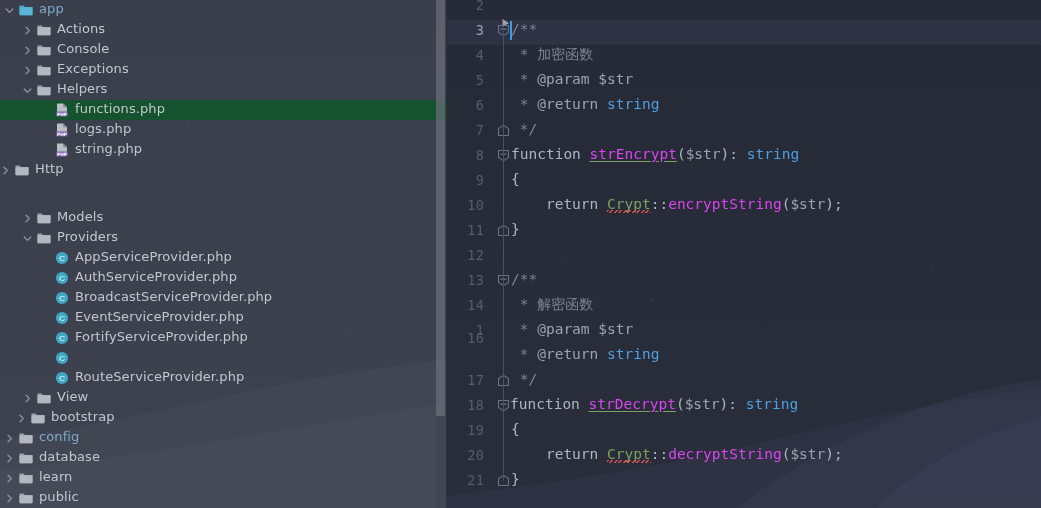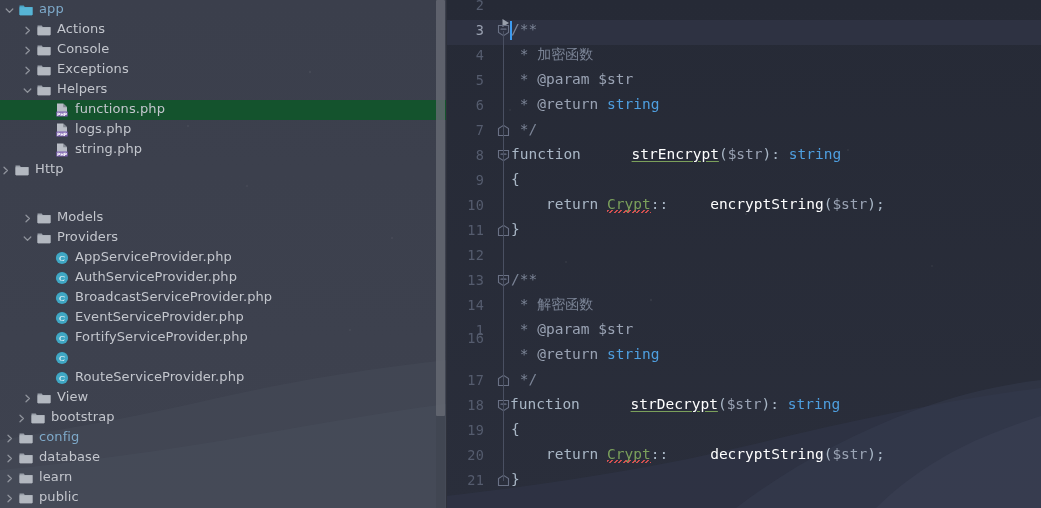--- a/index.html
+++ b/index.html
@@ -31,21 +31,21 @@
   #edbg{position:absolute;inset:0;pointer-events:none;}
   #caretline{position:absolute;left:0;right:0;height:25px;background:#2e3242;}
   #gutter{position:absolute;left:0;top:0;width:64px;height:100%;z-index:3;}
   .lnum{position:absolute;right:26px;font-family:"DejaVu Sans Mono","Liberation Mono",monospace;
         font-size:13.5px;color:#555c6e;letter-spacing:.2px;text-align:right;}
   .lnum.cur{color:#9aa1b1;}
   #code{position:absolute;left:64px;top:0;right:0;height:100%;z-index:3;
         font-family:"DejaVu Sans Mono","Liberation Mono",monospace;font-size:14.5px;letter-spacing:0px;}
   .cl{position:absolute;left:0;white-space:pre;height:25px;line-height:25px;}
   .k-def  {color:#a9b7c6;}           
-  .k-fn   {color:#ffffff;margin-left:42px;}           
+  .k-fn   {color:#d946ef;}           
   .k-fn.u {text-decoration:underline;text-decoration-color:#7ba05b;text-underline-offset:2px;}
   .k-var  {color:#9aa3b4;}
   .k-type {color:#4e9fe0;}
   .k-punct{color:#a9b7c6;}
   .k-doc  {color:#7b8496;}
   .k-doctag{color:#9aa3b4;}
   .k-cjk  {color:#7b8496;font-family:"DejaVu Sans","Liberation Sans",sans-serif;font-size:14px;}
   .err{position:relative;color:#7ba05b;}
   .err:after{content:"";position:absolute;left:0;right:0;bottom:-1px;height:3px;
     background-image:repeating-linear-gradient(135deg,#d05050 0 1.6px,transparent 1.6px 3.2px);}

